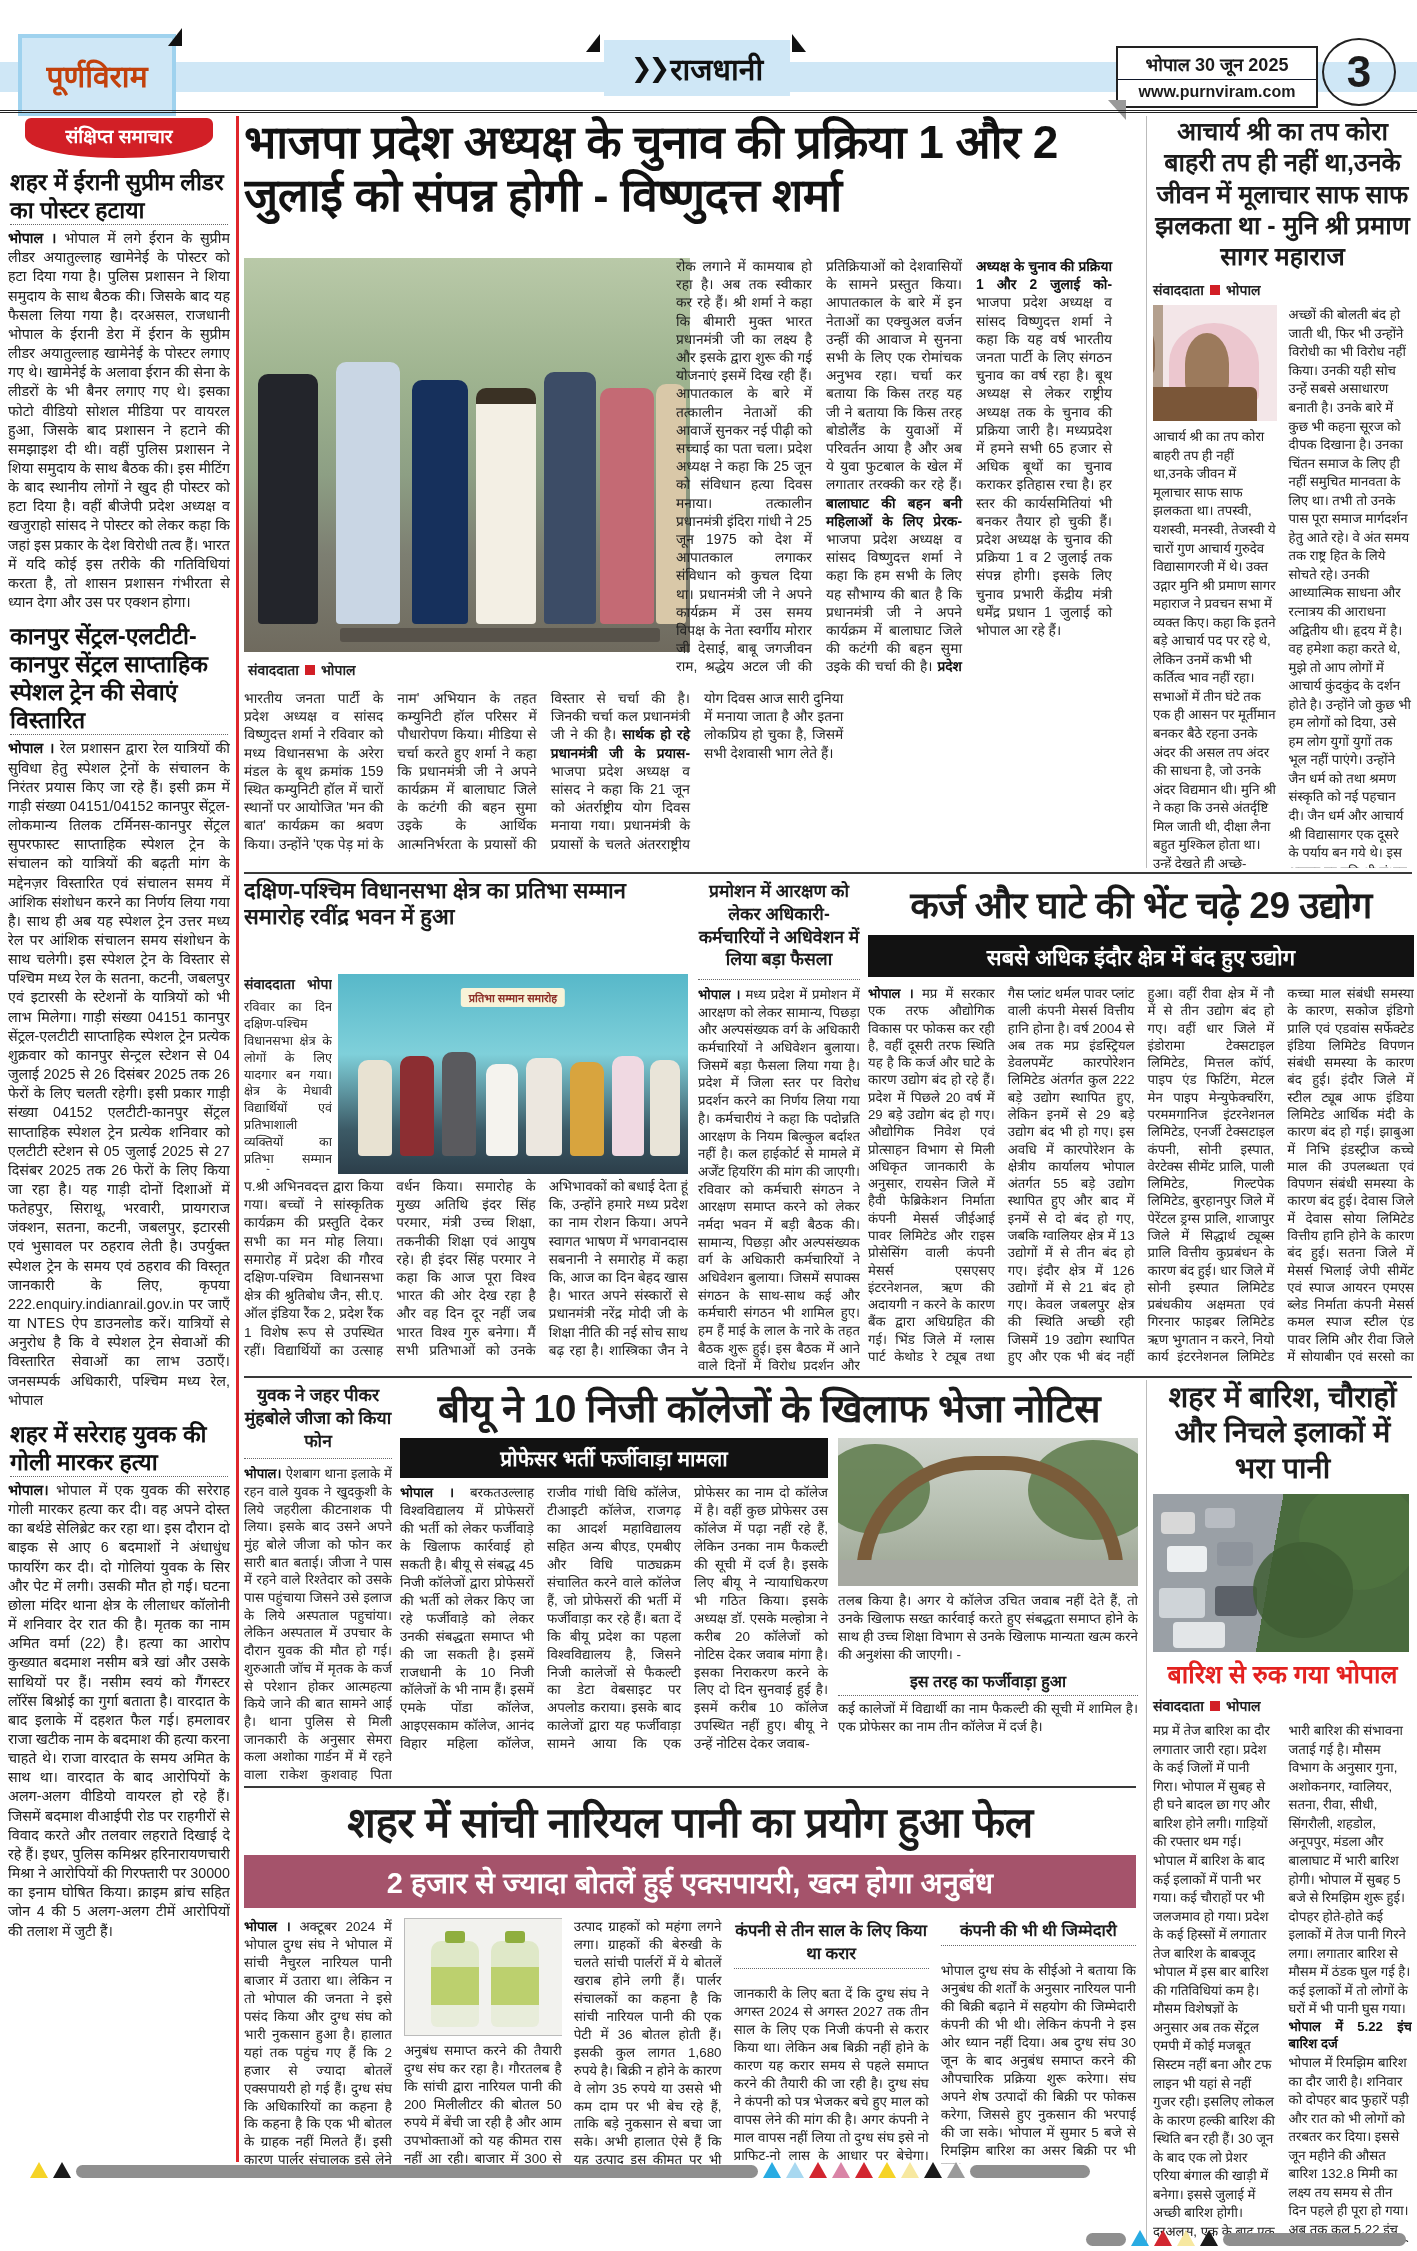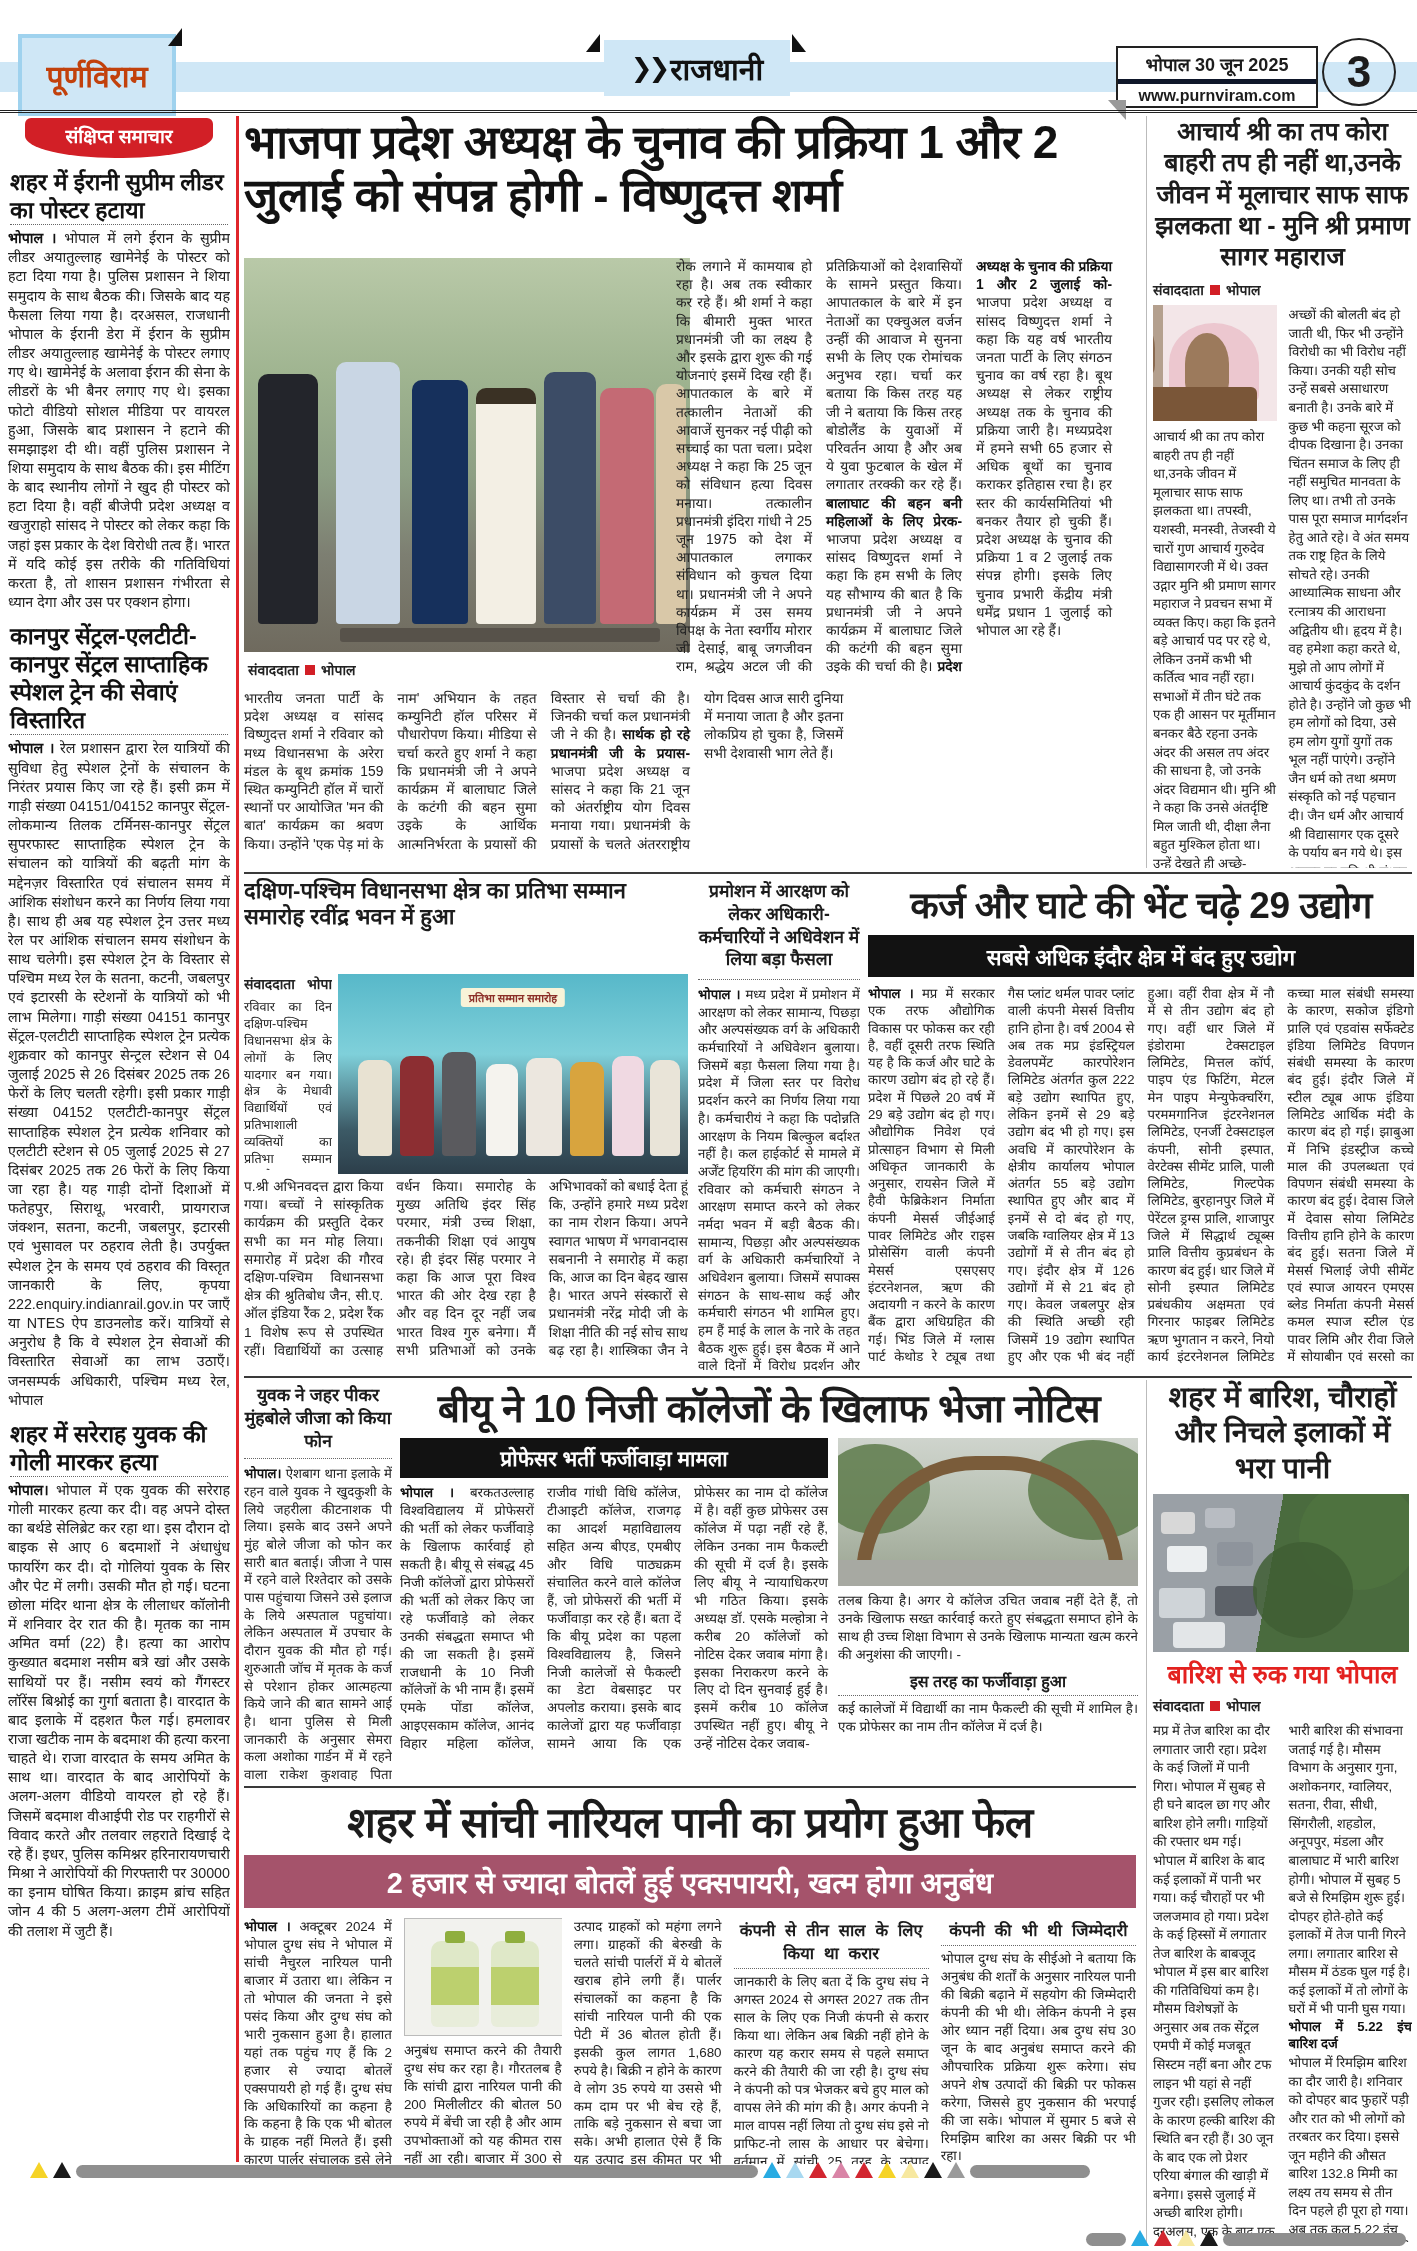--- a/index.html
+++ b/index.html
@@ -10,21 +10,21 @@
   .logo-box{position:absolute;left:18px;top:34px;width:150px;height:74px;background:#cfe7f6;
             border:4px solid #9fd2ee;display:flex;align-items:center;justify-content:center;}
   .logo-box .t{font-size:30px;font-weight:900;color:#c2410c;}
   .tri-black{position:absolute;width:0;height:0;border-left:14px solid transparent;border-bottom:18px solid #111;}
   .sec-box{position:absolute;left:604px;top:40px;width:186px;height:56px;background:#cfe7f6;
            display:flex;align-items:center;justify-content:center;gap:4px;}
   .sec-box .arr{font-size:26px;font-weight:900;color:#111;letter-spacing:-4px;}
   .sec-box .t{font-size:30px;font-weight:900;color:#111;}
   .date-box{position:absolute;left:1116px;top:46px;width:198px;height:58px;background:#fff;
             border:2px solid #222;text-align:center;}
-  .date-box .d1{font-size:18px;font-weight:800;border-bottom:5px solid #0f172a;padding:4px 2px 3px;}
+  .date-box .d1{font-size:18px;font-weight:800;border-bottom:1px solid #0f172a;padding:4px 2px 3px;}
   .date-box .d2{font-size:16px;font-weight:800;padding-top:3px;}
   .gray-tri{position:absolute;left:1108px;top:100px;width:0;height:0;border-top:20px solid #9a9a9a;border-left:18px solid transparent;}
   .pageno{position:absolute;left:1322px;top:38px;width:70px;height:64px;border:2px solid #222;border-radius:50%;
           display:flex;align-items:center;justify-content:center;font-size:44px;font-weight:700;}
   .mast-rule{position:absolute;left:0;top:110px;width:1417px;border-top:3px double #222;}
   
   .body-txt{font-size:14.5px;line-height:1.34;text-align:justify;color:#222;}
   .dateline{font-weight:800;color:#111;}
   .byline{font-size:14px;font-weight:800;color:#222;display:flex;align-items:center;gap:6px;}
   .red-sq{display:inline-block;width:10px;height:10px;background:#d21f26;}
@@ -102,21 +102,21 @@
   .barish .body-txt{font-size:13.2px;line-height:1.33;}
   
   .sanchi{position:absolute;left:244px;top:1792px;width:892px;height:372px;overflow:hidden;}
   .sanchi h2{font-size:42px;font-weight:900;text-align:center;margin:0;letter-spacing:-0.5px;}
   .bar-maroon{background:#a5536b;color:#fff;text-align:center;font-weight:900;font-size:29px;padding:7px 0;margin-top:6px;}
   .san-row{display:flex;gap:12px;margin-top:10px;}
   .san-col{overflow:hidden;height:252px;}
   .san-photo{width:158px;height:116px;background:#f2f2ee;border:1px solid #bbb;position:relative;margin-bottom:6px;}
   .bottle{position:absolute;bottom:8px;width:48px;height:86px;background:linear-gradient(180deg,#dfe8c8 0 30%,#bcd06e 30% 75%,#e8edda 75%);border-radius:10px 10px 6px 6px;}
   .bottle:before{content:"";position:absolute;top:-10px;left:14px;width:20px;height:12px;background:#8fae3e;border-radius:3px;}
-  .san-sub{font-size:16.5px;font-weight:900;text-align:center;border-bottom:1px dotted #666;padding-bottom:4px;margin-bottom:4px;font-family:Liberation Mono, monospace;}
+  .san-sub{font-size:16.5px;font-weight:900;text-align:center;border-bottom:1px dotted #666;padding-bottom:4px;margin-bottom:16px;}
   .sanchi .body-txt{font-size:13.4px;}
   
   .foot{position:absolute;display:flex;align-items:flex-end;gap:5px;height:18px;}
   .gbar{height:13px;background:#8f8f8f;border-radius:7px;}
   .tri{width:0;height:0;border-left:9px solid transparent;border-right:9px solid transparent;}
 </style>
 </head>
 <body>
 
 <div class="page">

